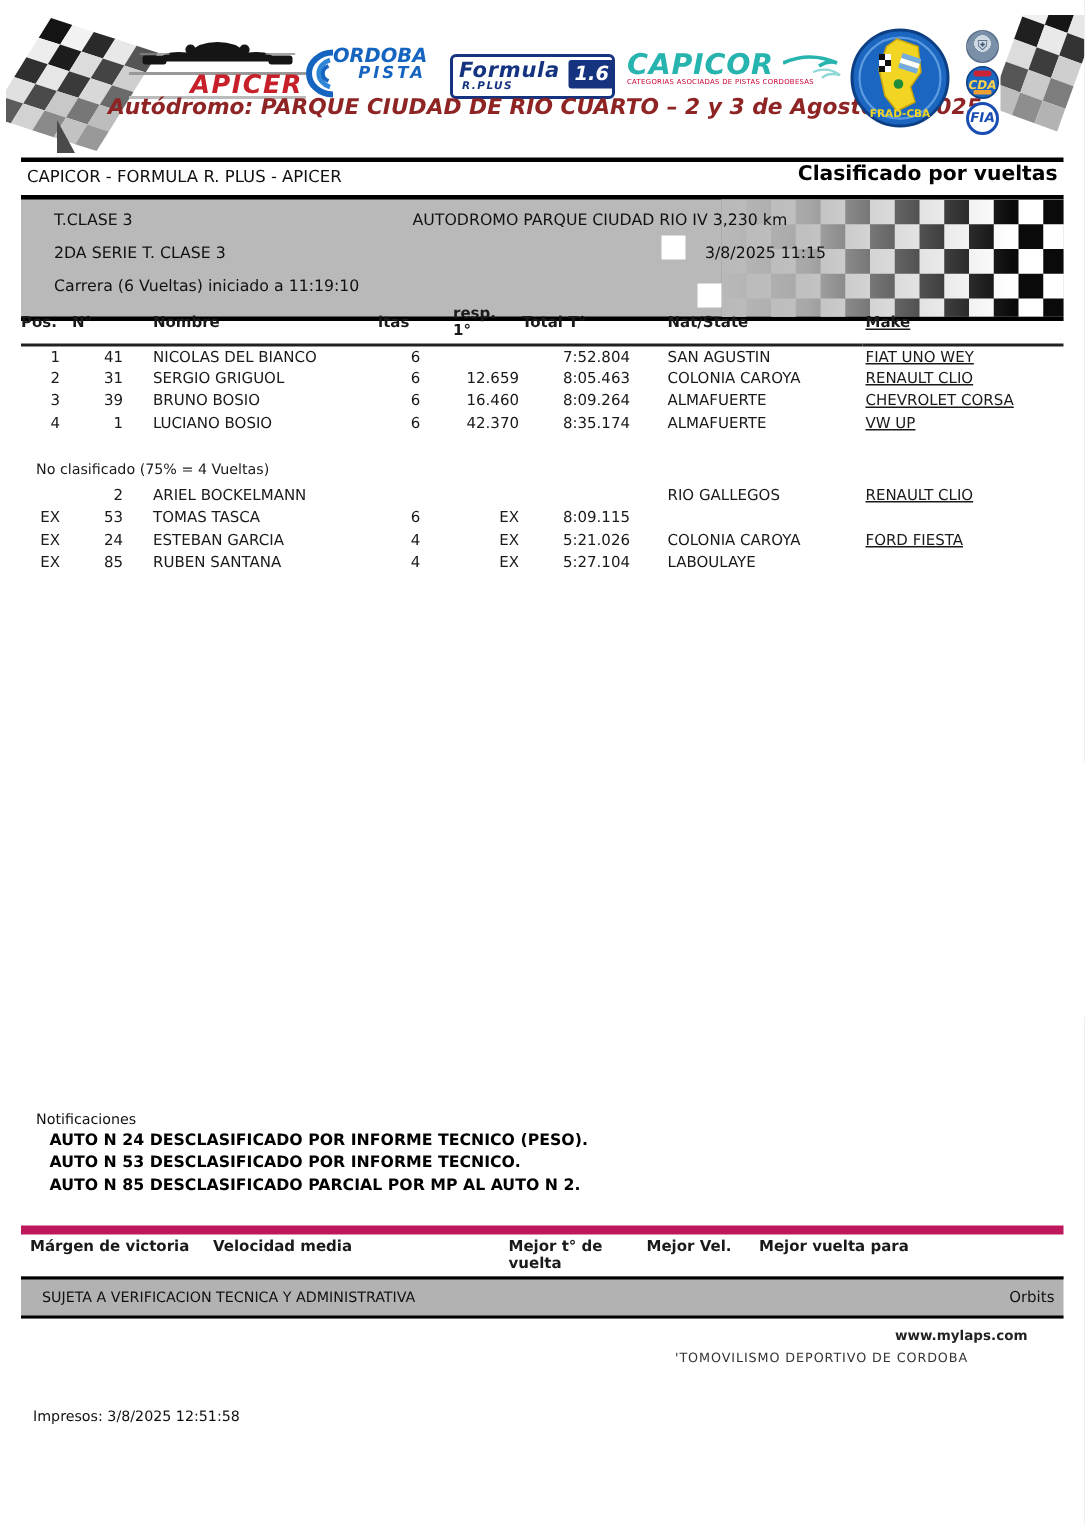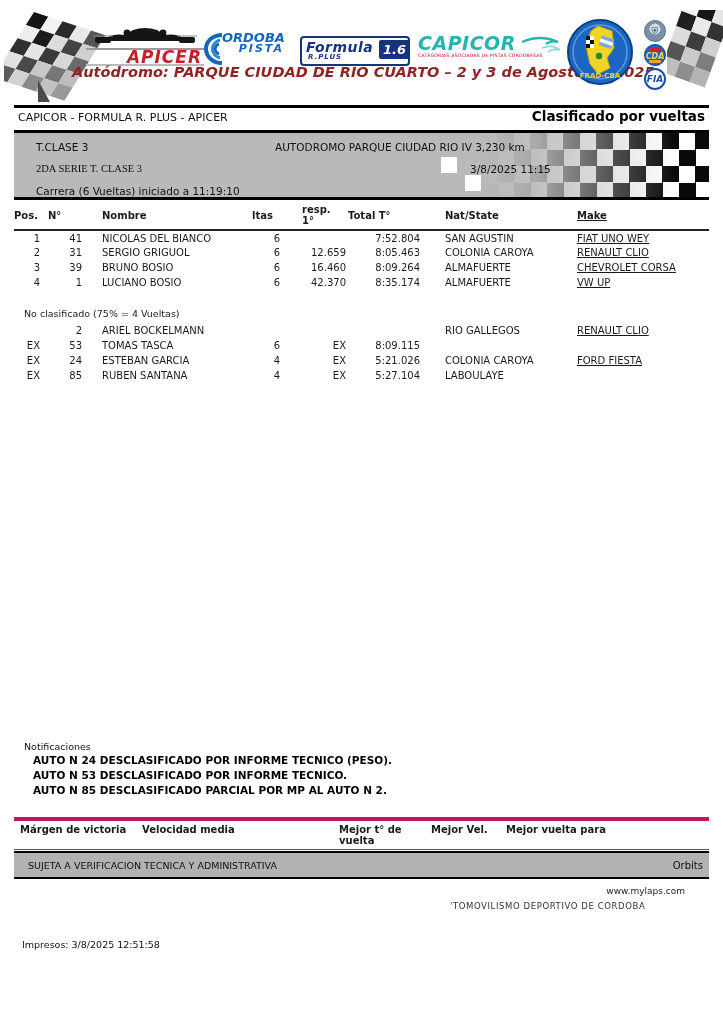--- a/index.html
+++ b/index.html
@@ -44,21 +44,21 @@
   .mini-cda .txt { font-size:8px; font-weight:bold; color:#ffd24a; font-style:italic; margin-top:3px; }
   .mini-cda .sub { position:absolute; bottom:2px; width:12px; height:3px; background:#f0a030; border-radius:1px; }
   .mini-fia { background:#fff; border:2px solid #1a4db3; }
   .mini-fia .txt { font-size:9px; font-weight:bold; color:#1a4db3; font-style:italic; }
   
   .rule { position:absolute; left:14px; width:695px; background:#000; }
   .subheader-left { position:absolute; left:18px; top:111px; font-size:11px; color:#111; }
   .subheader-right { position:absolute; right:18px; top:108px; font-size:13.5px; font-weight:bold; color:#000; }
   
   .info-box {
-    position:absolute; left:14px; top:130px; width:695px; height:70px;
+    position:absolute; left:14px; top:130px; width:695px; height:84px;
     background:#b9b9b9; border-top:3px solid #000; border-bottom:3px solid #000;
     font-size:10.5px; color:#111;
   }
   .info-check {
     position:absolute; right:0; top:0; bottom:0; width:228px;
     background-image:
       linear-gradient(90deg,#b9b9b9 0%, rgba(185,185,185,0.9) 25%, rgba(185,185,185,0.45) 55%, rgba(185,185,185,0) 85%),
       repeating-conic-gradient(#0a0a0a 0% 25%, #ffffff 0% 50%);
     background-size:100% 100%, 33px 33px;
   }
@@ -78,32 +78,32 @@
   .c-gap   { width:46px;  text-align:right; padding-right:2px !important; }
   .c-total { width:74px;  text-align:right; padding-right:2px !important; }
   .c-nat   { width:153px; text-align:left; padding-left:23px !important; }
   .c-make  { width:134px; text-align:left; padding-left:2px !important;text-decoration:underline; }
   td.nc-label { font-size:9.5px; padding:18px 0 4px 10px !important; height:auto; }
   
   .notif { position:absolute; left:24px; top:741px; font-size:9.5px; color:#111; }
   .notif-items { position:absolute; left:33px; top:753px; font-size:10.5px; font-weight:bold; color:#000; line-height:15px; }
   
   .stats { position:absolute; left:14px; top:817px; width:695px; font-size:10px; }
-  .stats .hrow { display:flex; border-top:4px solid #be185d; border-bottom:1px solid #555; font-weight:bold; padding:3px 0 3px; }
+  .stats .hrow { display:flex; border-top:6px solid #be185d; border-bottom:1px solid #555; font-weight:bold; padding:3px 0 3px; }
   .stats .vrow { display:flex; padding:3px 0; }
   .s1 { width:128px; padding-left:6px; } .s2 { width:197px; } .s3 { width:92px; } .s4 { width:75px; } .s5 { flex:1; }
   .verif-bar {
     position:absolute; left:14px; top:851px; width:695px; height:28px;
     background:#b2b2b2; border-top:2px solid #000; border-bottom:2px solid #000;
     display:flex; align-items:center; justify-content:space-between;
     font-size:9.5px; color:#111; padding:0 6px 0 14px;
   }
   .orbits { font-size:10px; }
   
-  .mylaps { position:absolute; right:38px; top:886px; font-size:9px; color:#222; }
+  .mylaps { position:absolute; right:38px; top:886px; font-size:9px; color:#222;font-weight:bold; }
   .org-line { position:absolute; left:450px; top:901px; font-size:8.5px; letter-spacing:0.6px; color:#333; white-space:nowrap; }
   .printed { position:absolute; left:22px; top:939px; font-size:9.5px; color:#111; }
 </style>
 </head>
 <body>
 
 <div class="page">
 
   <div class="banner">
 
@@ -246,21 +246,21 @@
   <div class="rule" style="top:105px; height:3px;"></div>
   <div class="subheader-left">CAPICOR - FORMULA R. PLUS -  APICER</div>
   <div class="subheader-right">Clasificado por vueltas</div>
 
   <div class="info-box">
     <div class="info-check"></div>
     <div class="info-white-sq" style="right:228px; bottom:6px;"></div>
     <div class="info-white-sq" style="right:252px; top:24px;"></div>
     <div class="info-row" style="top:8px;">T.CLASE 3</div>
     <div class="info-track">AUTODROMO PARQUE CIUDAD RIO IV 3,230 km</div>
-    <div class="info-row" style="top:30px;font-family:Liberation Serif, serif;">2DA SERIE T. CLASE 3</div>
+    <div class="info-row" style="top:30px;">2DA SERIE T. CLASE 3</div>
     <div class="info-date">3/8/2025 11:15</div>
     <div class="info-row" style="top:52px;">Carrera (6 Vueltas) iniciado a 11:19:10</div>
   </div>
 
   <div class="results-wrap">
     <table class="results">
       <colgroup>
         <col style="width:34px">
           <col style="width:44px">
           <col style="width:160px">

